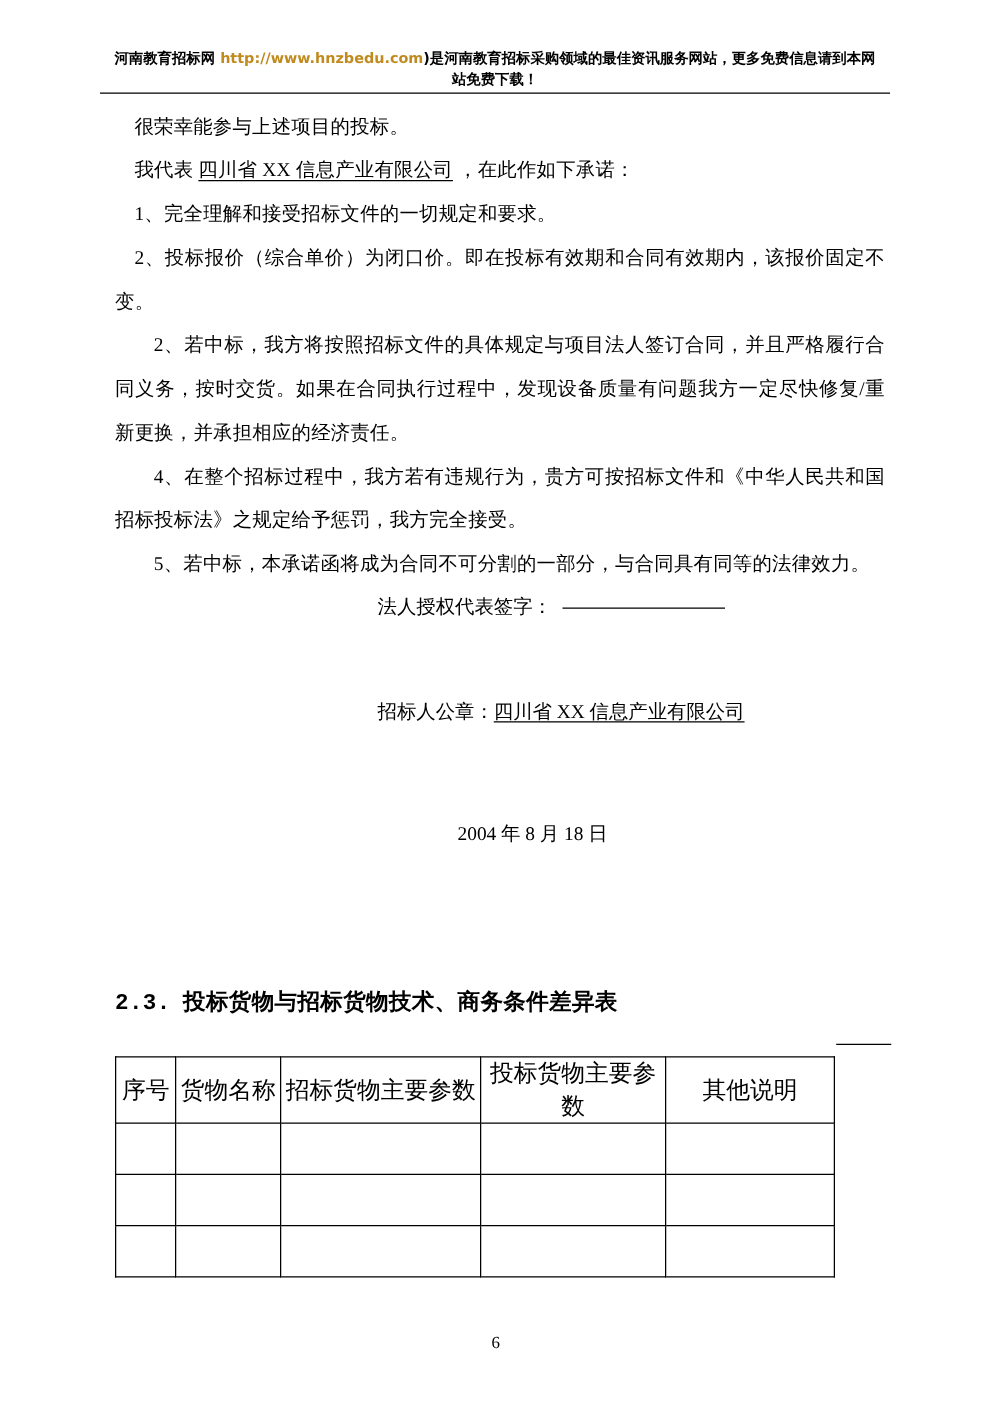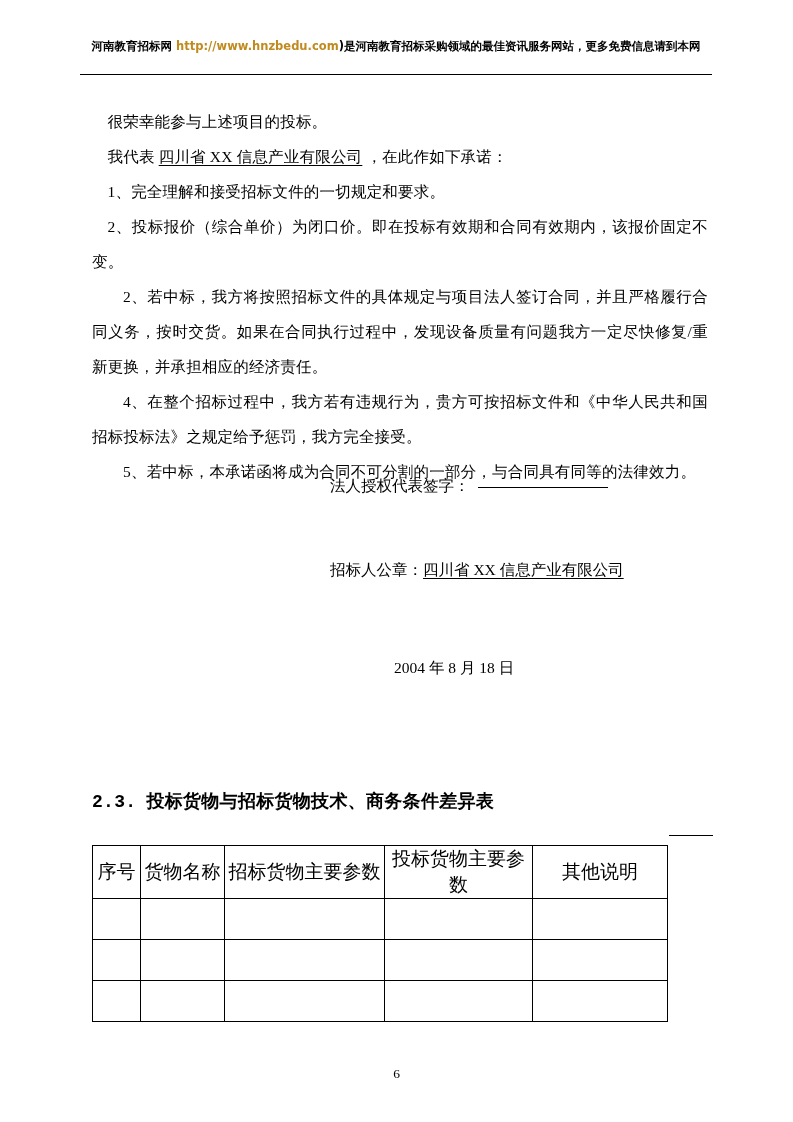--- a/index.html
+++ b/index.html
@@ -51,21 +51,21 @@
     top: 74px;
     width: 632px;
     height: 0;
     border-top: 1.6px solid #000;
   }
 
   
   .body-block {
     position: absolute;
     left: 92px;
-    top: 104px;
+    top: 84px;
     width: 616px;
   }
   p.para {
     margin: 0 0 0 0;
     font-size: 15.5px;
     line-height: 35px;
     text-align: justify;
     text-justify: inter-ideograph;
     letter-spacing: 0.2px;
   }
@@ -76,21 +76,21 @@
     text-indent: 1em;
   }
   .u-fill {
     text-decoration: underline;
     text-underline-offset: 3px;
   }
 
   
   .sign-block {
     position: absolute;
-    left: 104px;
+    left: 76px;
     top: 470px;
     width: 616px;
   }
   .sign-line {
     font-size: 15.5px;
     line-height: 32px;
     padding-left: 226px;
     white-space: nowrap;
   }
   .sign-rule {
@@ -179,20 +179,21 @@
 </head>
 <body>
 
 <div class="page">
 
   <div class="page-header">
     <div class="header-line">
       <span>河南教育招标网</span>
       <span class="url">http://www.hnzbedu.com</span><span>)是河南教育招标采购领域的最佳资讯服务网站，更多免费信息请到本网</span>
     </div>
+    <div class="header-line">站免费下载！</div>
   </div>
   <div class="header-rule"></div>
 
   <div class="body-block">
 
     <p class="para indent-1">很荣幸能参与上述项目的投标。</p>
 
     <p class="para indent-1">
       <span>我代表</span>
       <span class="u-fill">四川省 XX 信息产业有限公司</span>

